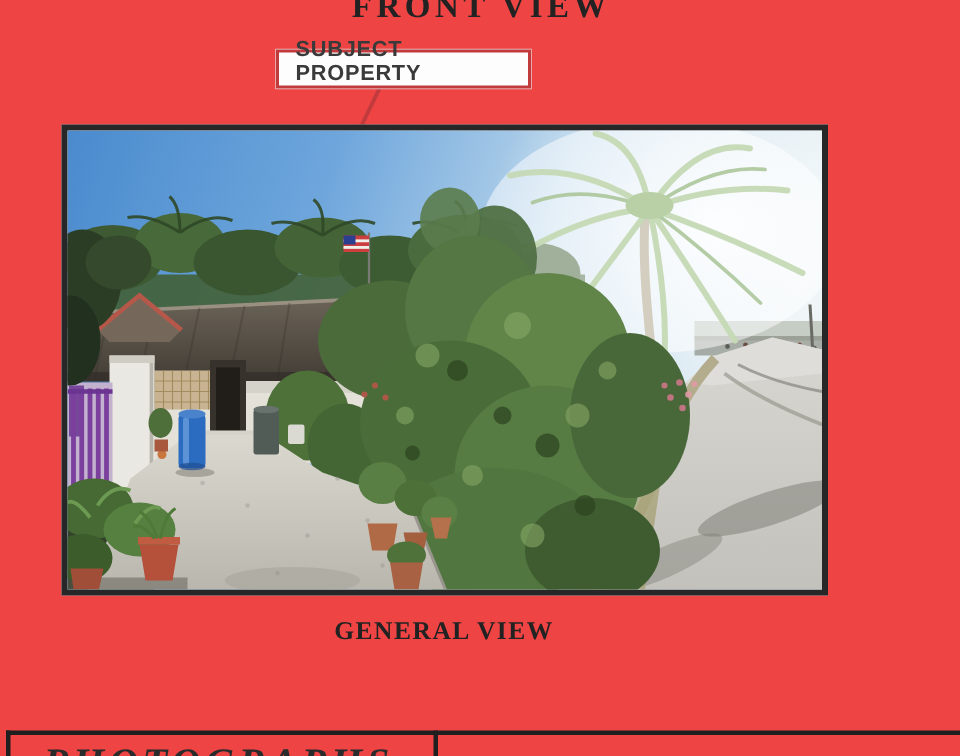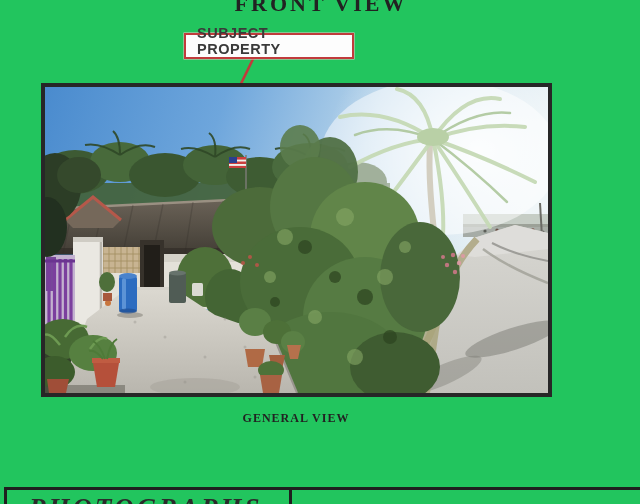--- a/index.html
+++ b/index.html
@@ -1,31 +1,31 @@
 <!DOCTYPE html>
 <html style="--accent-red: #c13b3c; --text-dark: #2e2e2e; --frame-border: #272727; --table-line: #1f1f1f;"><head>
 <meta charset="utf-8">
 <style>
   html,body{margin:0;padding:0;background:#ffffff;}
-  .page{position:relative;width:640px;height:504px;overflow:hidden;background:#22c55e;
+  .page{position:relative;width:640px;height:504px;overflow:hidden;background:#ef4444;
         font-family:"Liberation Serif",serif;color:var(--text-dark,#2e2e2e);}
   .front-view{position:absolute;left:201px;top:-9px;width:240px;text-align:center;
       font-weight:bold;font-size:22px;letter-spacing:3px;color:#222;}
   .callout{position:absolute;left:184px;top:33px;width:170px;height:26px;box-sizing:border-box;
       border:2.5px solid var(--accent-red,#c13b3c);background:#fdfdfd;display:flex;align-items:flex-end;
       font-family:"Liberation Sans",sans-serif;font-weight:bold;font-size:14.5px;
       letter-spacing:.5px;color:#3a3a3a;padding-left:11px;box-shadow:0 0 0 .5px #e8c9c9;}
   .arrow-svg{position:absolute;left:0;top:0;width:640px;height:504px;pointer-events:none;}
   .arrow-line{stroke:var(--accent-red,#c13b3c);stroke-width:2.6px;}
   .arrow-head{fill:var(--accent-red,#c13b3c);}
   .photo-frame{position:absolute;left:41px;top:83px;width:511px;height:314px;box-sizing:border-box;
       border:4px solid var(--frame-border,#272727);background:#dfe8ee;}
   .photo-frame svg{display:block;}
   .general-view{position:absolute;left:176px;top:411px;width:240px;text-align:center;
-      font-weight:bold;font-size:12px;letter-spacing:1px;color:#222;}
+      font-weight:bold;font-size:17px;letter-spacing:1px;color:#222;}
   .t-hline{position:absolute;left:4px;top:487px;width:636px;height:3px;background:var(--table-line,#1f1f1f);}
   .t-vline-left{position:absolute;left:4px;top:487px;width:3px;height:17px;background:var(--table-line,#1f1f1f);}
   .t-vline-div{position:absolute;left:289px;top:487px;width:3px;height:17px;background:var(--table-line,#1f1f1f);}
   .t-cell{position:absolute;left:7px;top:490px;width:282px;height:14px;overflow:hidden;}
   .photographs{margin:0;padding:3px 0 0 22px;font-weight:bold;font-style:italic;
       font-size:27px;letter-spacing:3px;color:#2b2b2b;white-space:nowrap;}
 </style>
 </head>
 <body>
 

